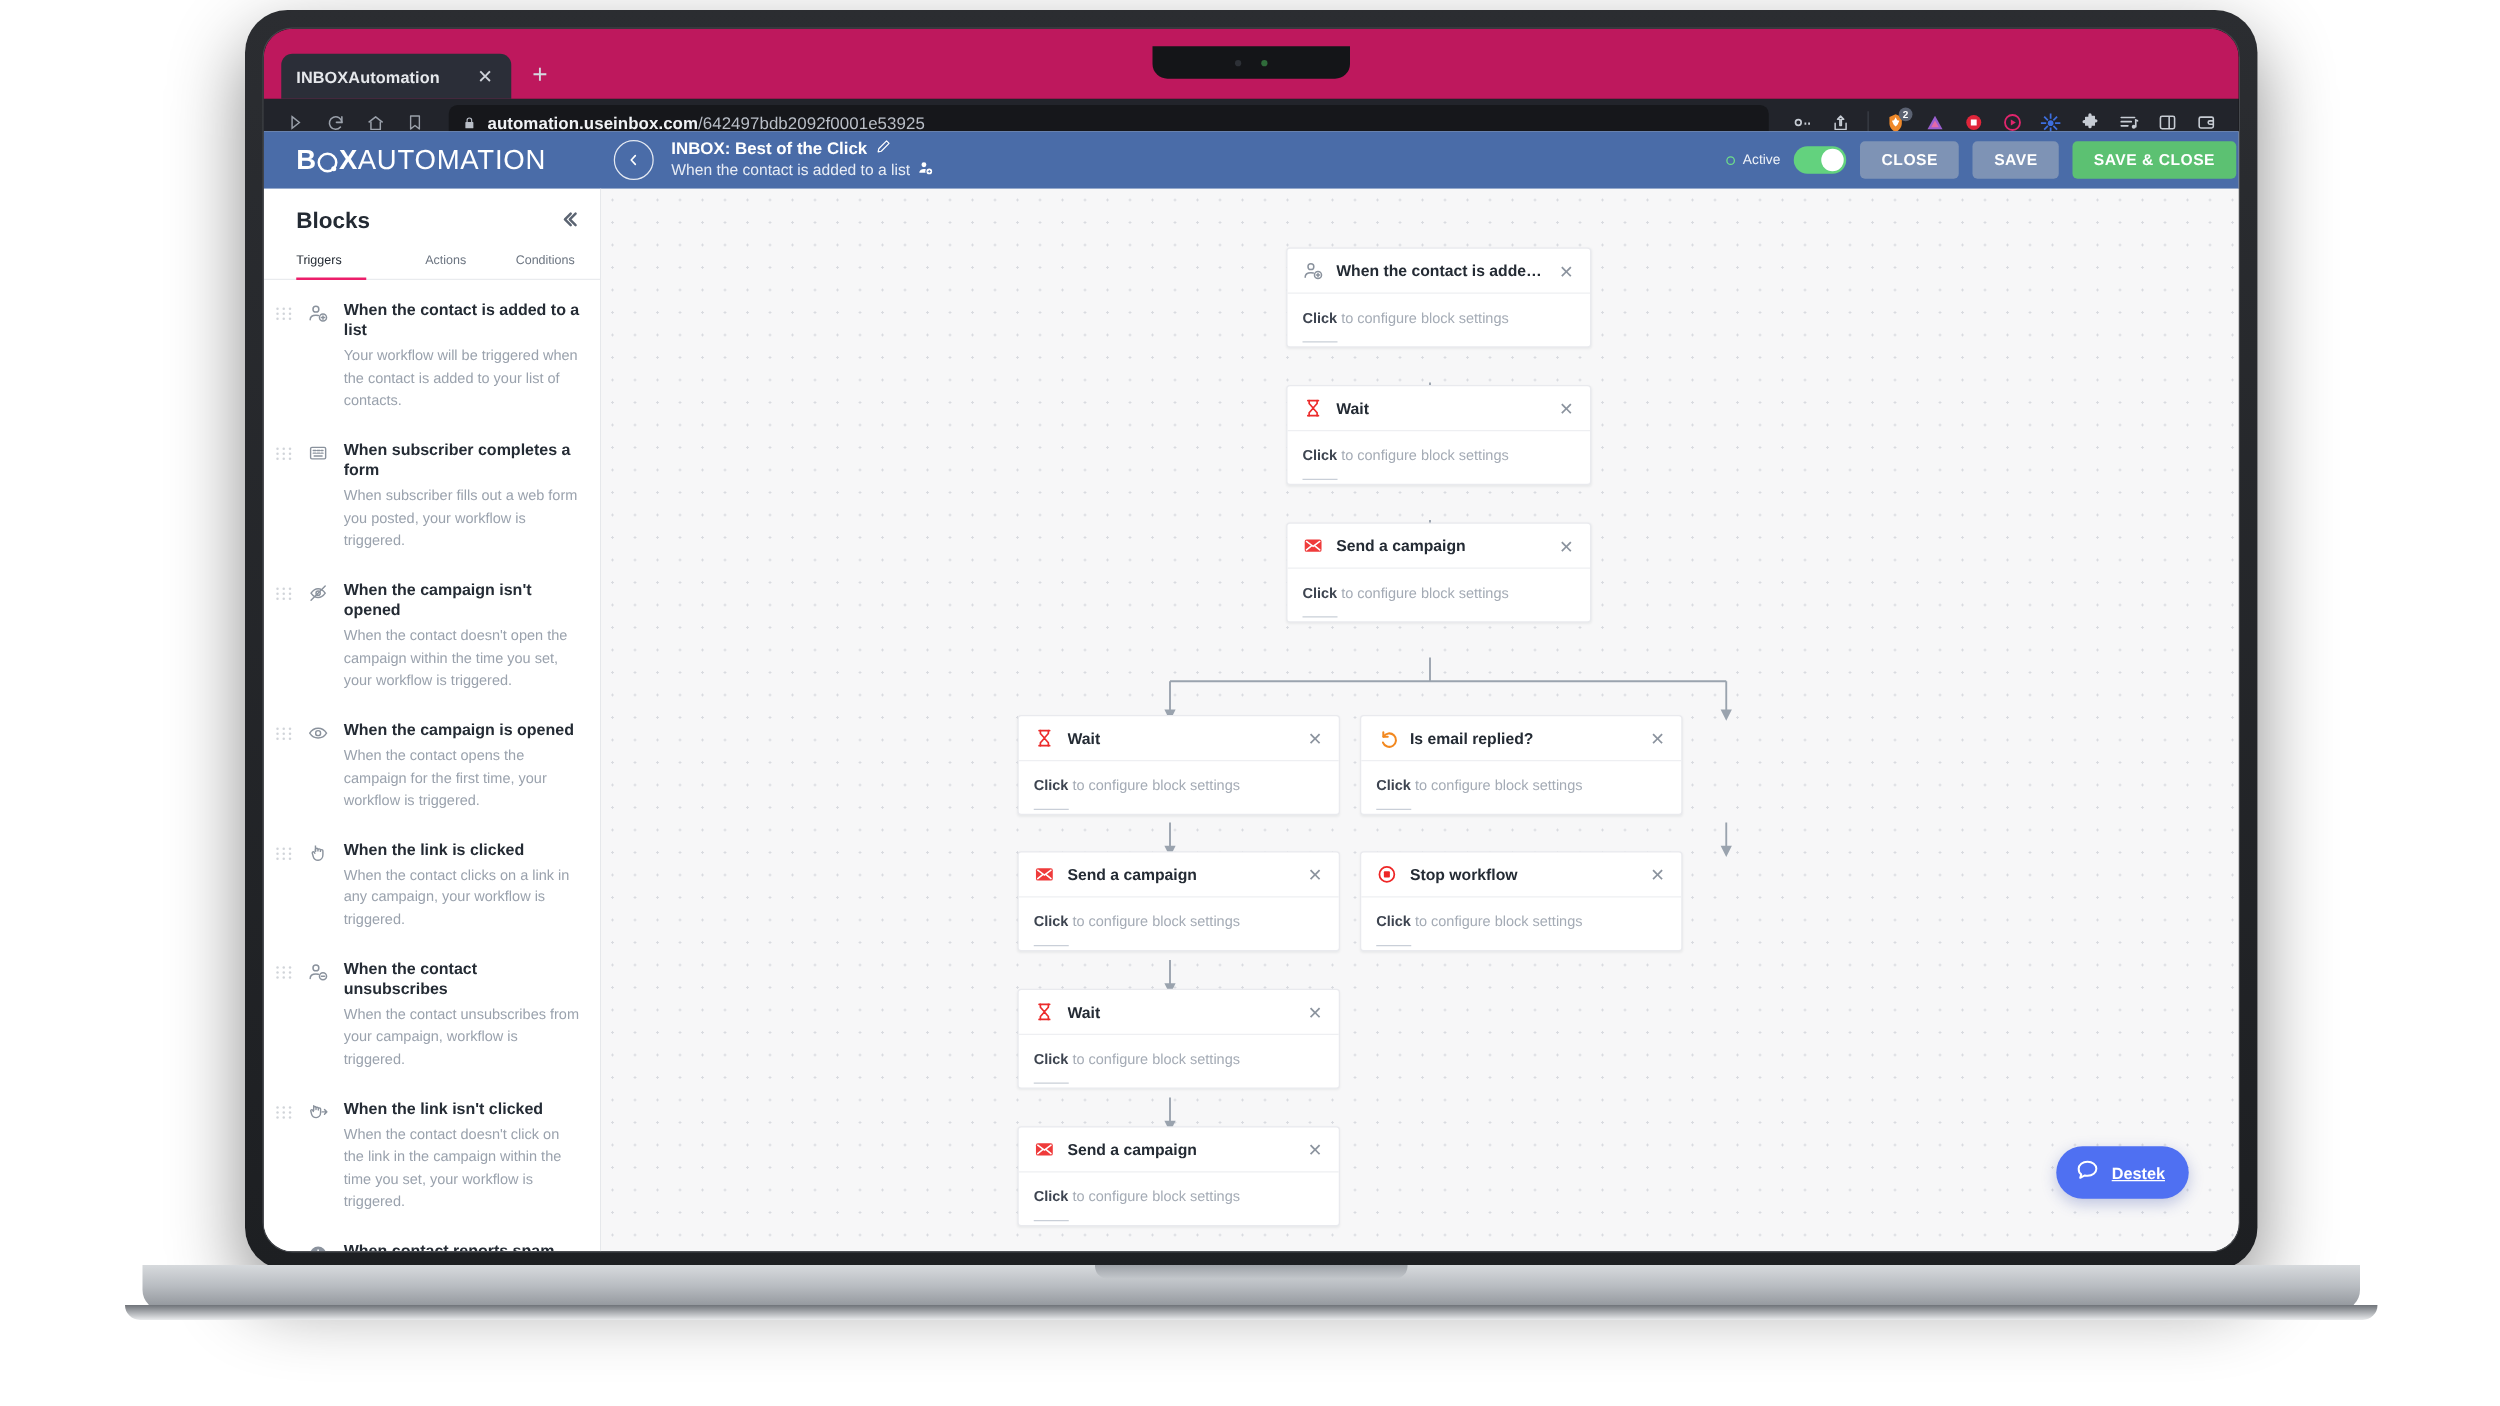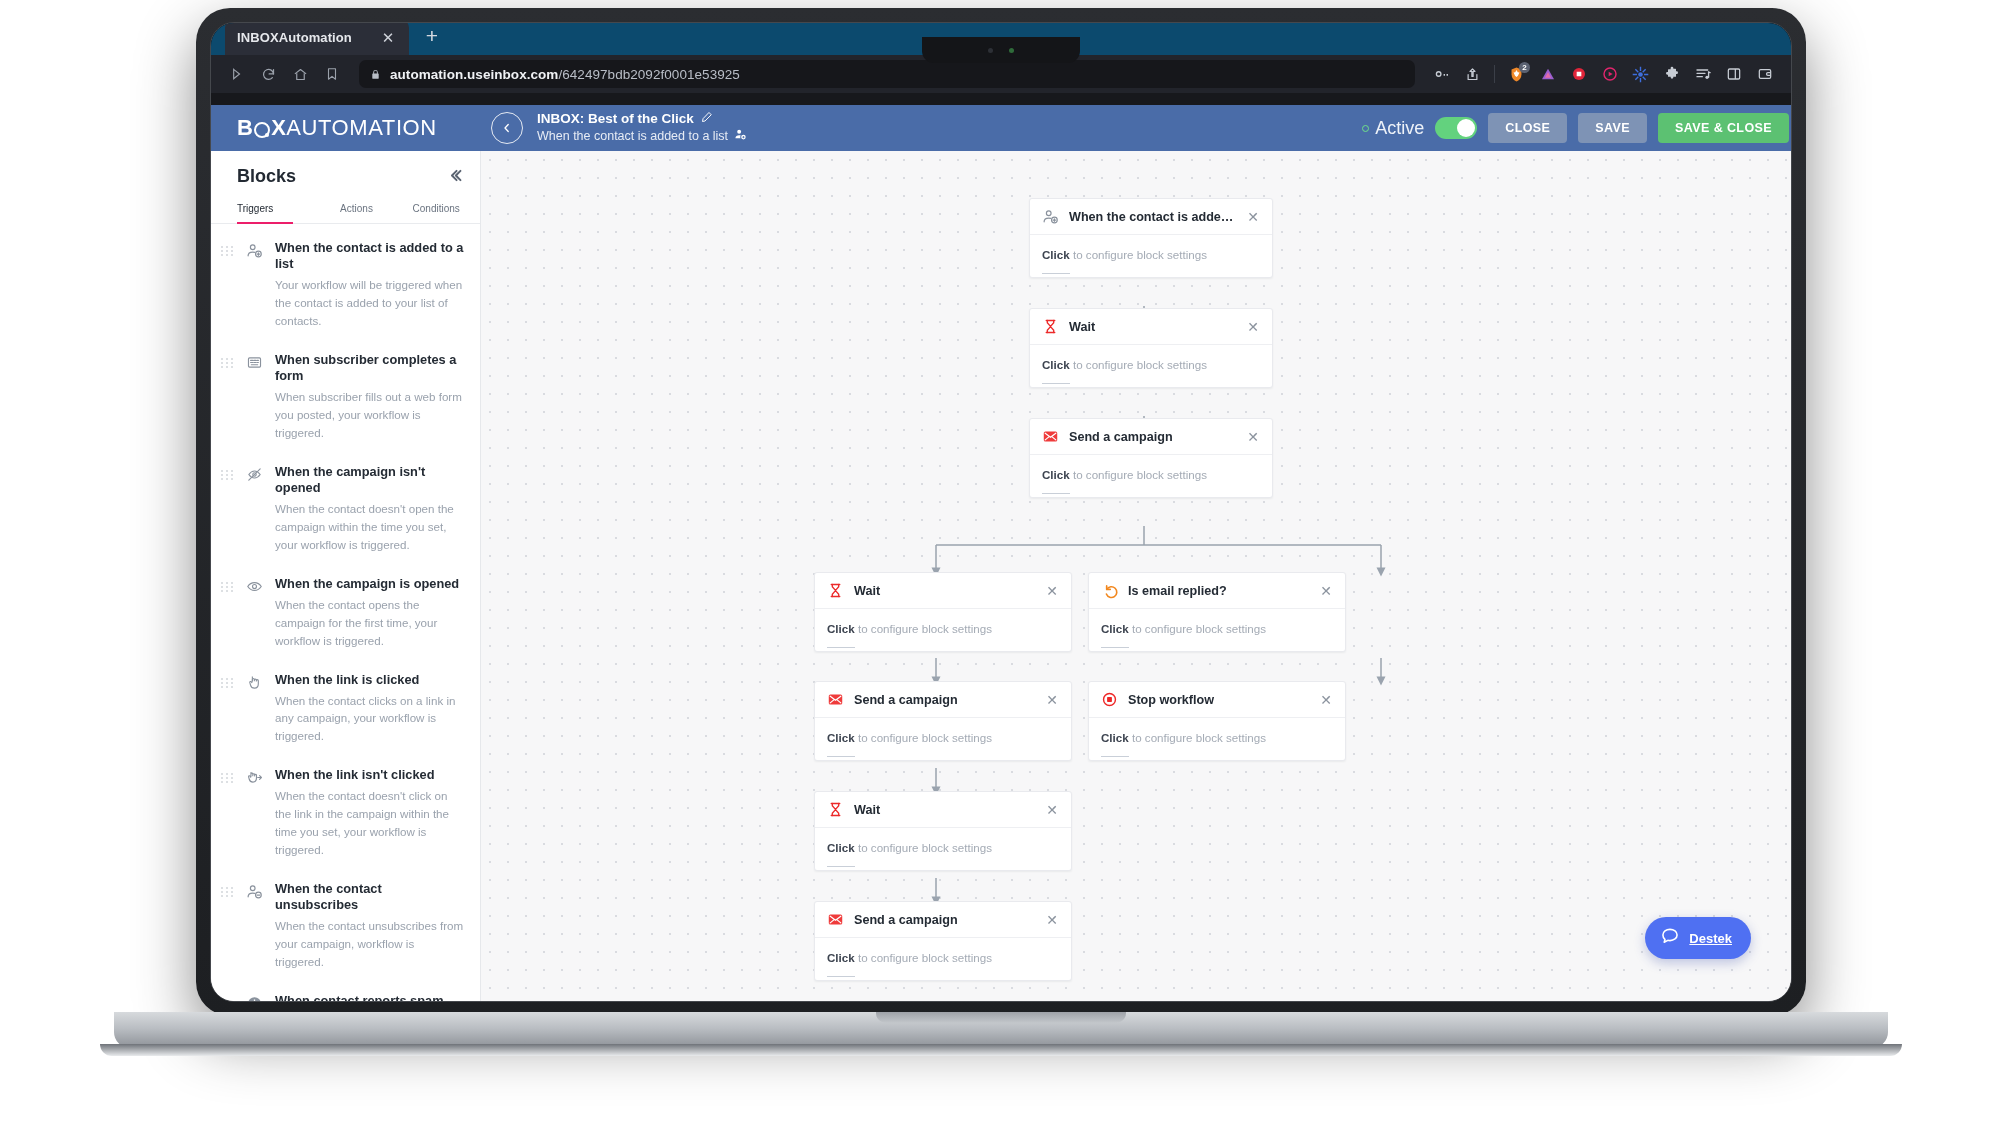--- a/index.html
+++ b/index.html
@@ -69,22 +69,22 @@
     background: linear-gradient(180deg,#6f7379,#e9ebed);
     border-radius: 0 0 40px 40px;
   }
 
   
   #browser {
     position: absolute; inset: 0;
     background: #17181c;
   }
   .tabstrip {
-    height: 32px;
-    background: #0c4a6e;
+    height: 56px;
+    background: #be185d;
     display: flex; align-items: flex-end;
     padding-left: 14px;
     position: relative;
   }
   .tab {
     width: 184px; height: 36px;
     background: #2b2e38;
     border-radius: 9px 9px 0 0;
     display: flex; align-items: center;
     padding: 0 12px;
@@ -216,21 +216,21 @@
     font-size: 12.5px; font-weight: 400;
     color: #e7ecf5;
     display: flex; align-items: center; gap: 6px;
   }
   .appbar-right {
     margin-left: auto;
     display: flex; align-items: center; gap: 11px;
     padding-right: 2px;
   }
   .active-lbl {
-    font-size: 18px;
+    font-size: 11px;
     display: flex; align-items: center; gap: 6px;
     color: #eef2f8;
   }
   .active-lbl .dot {
     width: 7px; height: 7px; border-radius: 50%;
     border: 1.4px solid #6fe08a;
   }
   .toggle {
     width: 42px; height: 22px;
     border-radius: 12px;
@@ -697,53 +697,53 @@
                       <i></i>
                       <i></i>
                       <i></i>
                       <i></i>
                       <i></i>
                       <i></i>
                       <i></i>
                       <i></i>
                     </div>
                     <div class="sb-ico">
-                      <svg width="17" height="17" viewBox="0 0 24 24" fill="none" stroke="#8a929d" stroke-width="1.6" stroke-linejoin="round" stroke-linecap="round">
-                        <path d="M7 5v5.5M7 9V7.2a1.3 1.3 0 0 1 2.6 0v2M9.6 9.4V8a1.3 1.3 0 0 1 2.6 0v1.6M12.2 9.8V8.8a1.3 1.3 0 0 1 2.6 0v4c0 3.1-2 5.7-5 5.7-2.8 0-4.6-1.8-5.2-4L3.7 11a1.2 1.2 0 0 1 2.1-1l.8 1.5"></path>
-                        <path d="M16.5 12h5M19.2 9.4L21.8 12l-2.6 2.6"></path>
-                      </svg>
-                    </div>
-                    <div class="sb-txt">
-                      <div class="h">When the link isn't clicked</div>
-                      <div class="d">When the contact doesn't click on the link in the campaign within the time you set, your workflow is triggered.</div>
-                    </div>
-                  </div>
-                  <div class="sb-item">
-                    <div class="grip">
-                      <i></i>
-                      <i></i>
-                      <i></i>
-                      <i></i>
-                      <i></i>
-                      <i></i>
-                      <i></i>
-                      <i></i>
-                      <i></i>
-                    </div>
-                    <div class="sb-ico">
                       <svg width="17" height="17" viewBox="0 0 24 24" fill="none" stroke="#8a929d" stroke-width="1.7" stroke-linecap="round">
                         <circle cx="9.5" cy="7.5" r="3.3"></circle>
                         <path d="M3 19.5c0-3.3 2.9-5.2 6.5-5.2 1 0 1.9.1 2.7.4"></path>
                         <circle cx="17.5" cy="17" r="4"></circle>
                         <path d="M15.7 17h3.6"></path>
                       </svg>
                     </div>
                     <div class="sb-txt">
                       <div class="h">When the contact unsubscribes</div>
                       <div class="d">When the contact unsubscribes from your campaign, workflow is triggered.</div>
+                    </div>
+                  </div>
+                  <div class="sb-item">
+                    <div class="grip">
+                      <i></i>
+                      <i></i>
+                      <i></i>
+                      <i></i>
+                      <i></i>
+                      <i></i>
+                      <i></i>
+                      <i></i>
+                      <i></i>
+                    </div>
+                    <div class="sb-ico">
+                      <svg width="17" height="17" viewBox="0 0 24 24" fill="none" stroke="#8a929d" stroke-width="1.6" stroke-linejoin="round" stroke-linecap="round">
+                        <path d="M7 5v5.5M7 9V7.2a1.3 1.3 0 0 1 2.6 0v2M9.6 9.4V8a1.3 1.3 0 0 1 2.6 0v1.6M12.2 9.8V8.8a1.3 1.3 0 0 1 2.6 0v4c0 3.1-2 5.7-5 5.7-2.8 0-4.6-1.8-5.2-4L3.7 11a1.2 1.2 0 0 1 2.1-1l.8 1.5"></path>
+                        <path d="M16.5 12h5M19.2 9.4L21.8 12l-2.6 2.6"></path>
+                      </svg>
+                    </div>
+                    <div class="sb-txt">
+                      <div class="h">When the link isn't clicked</div>
+                      <div class="d">When the contact doesn't click on the link in the campaign within the time you set, your workflow is triggered.</div>
                     </div>
                   </div>
                   <div class="sb-item">
                     <div class="grip"></div>
                     <div class="sb-ico">
                       <svg width="17" height="17" viewBox="0 0 24 24">
                         <circle cx="12" cy="12" r="9" fill="#8a929d"></circle>
                         <path d="M11.1 6.4h1.8v7h-1.8zM11.1 15.2h1.8v2h-1.8z" fill="#fff"></path>
                       </svg>
                     </div>

